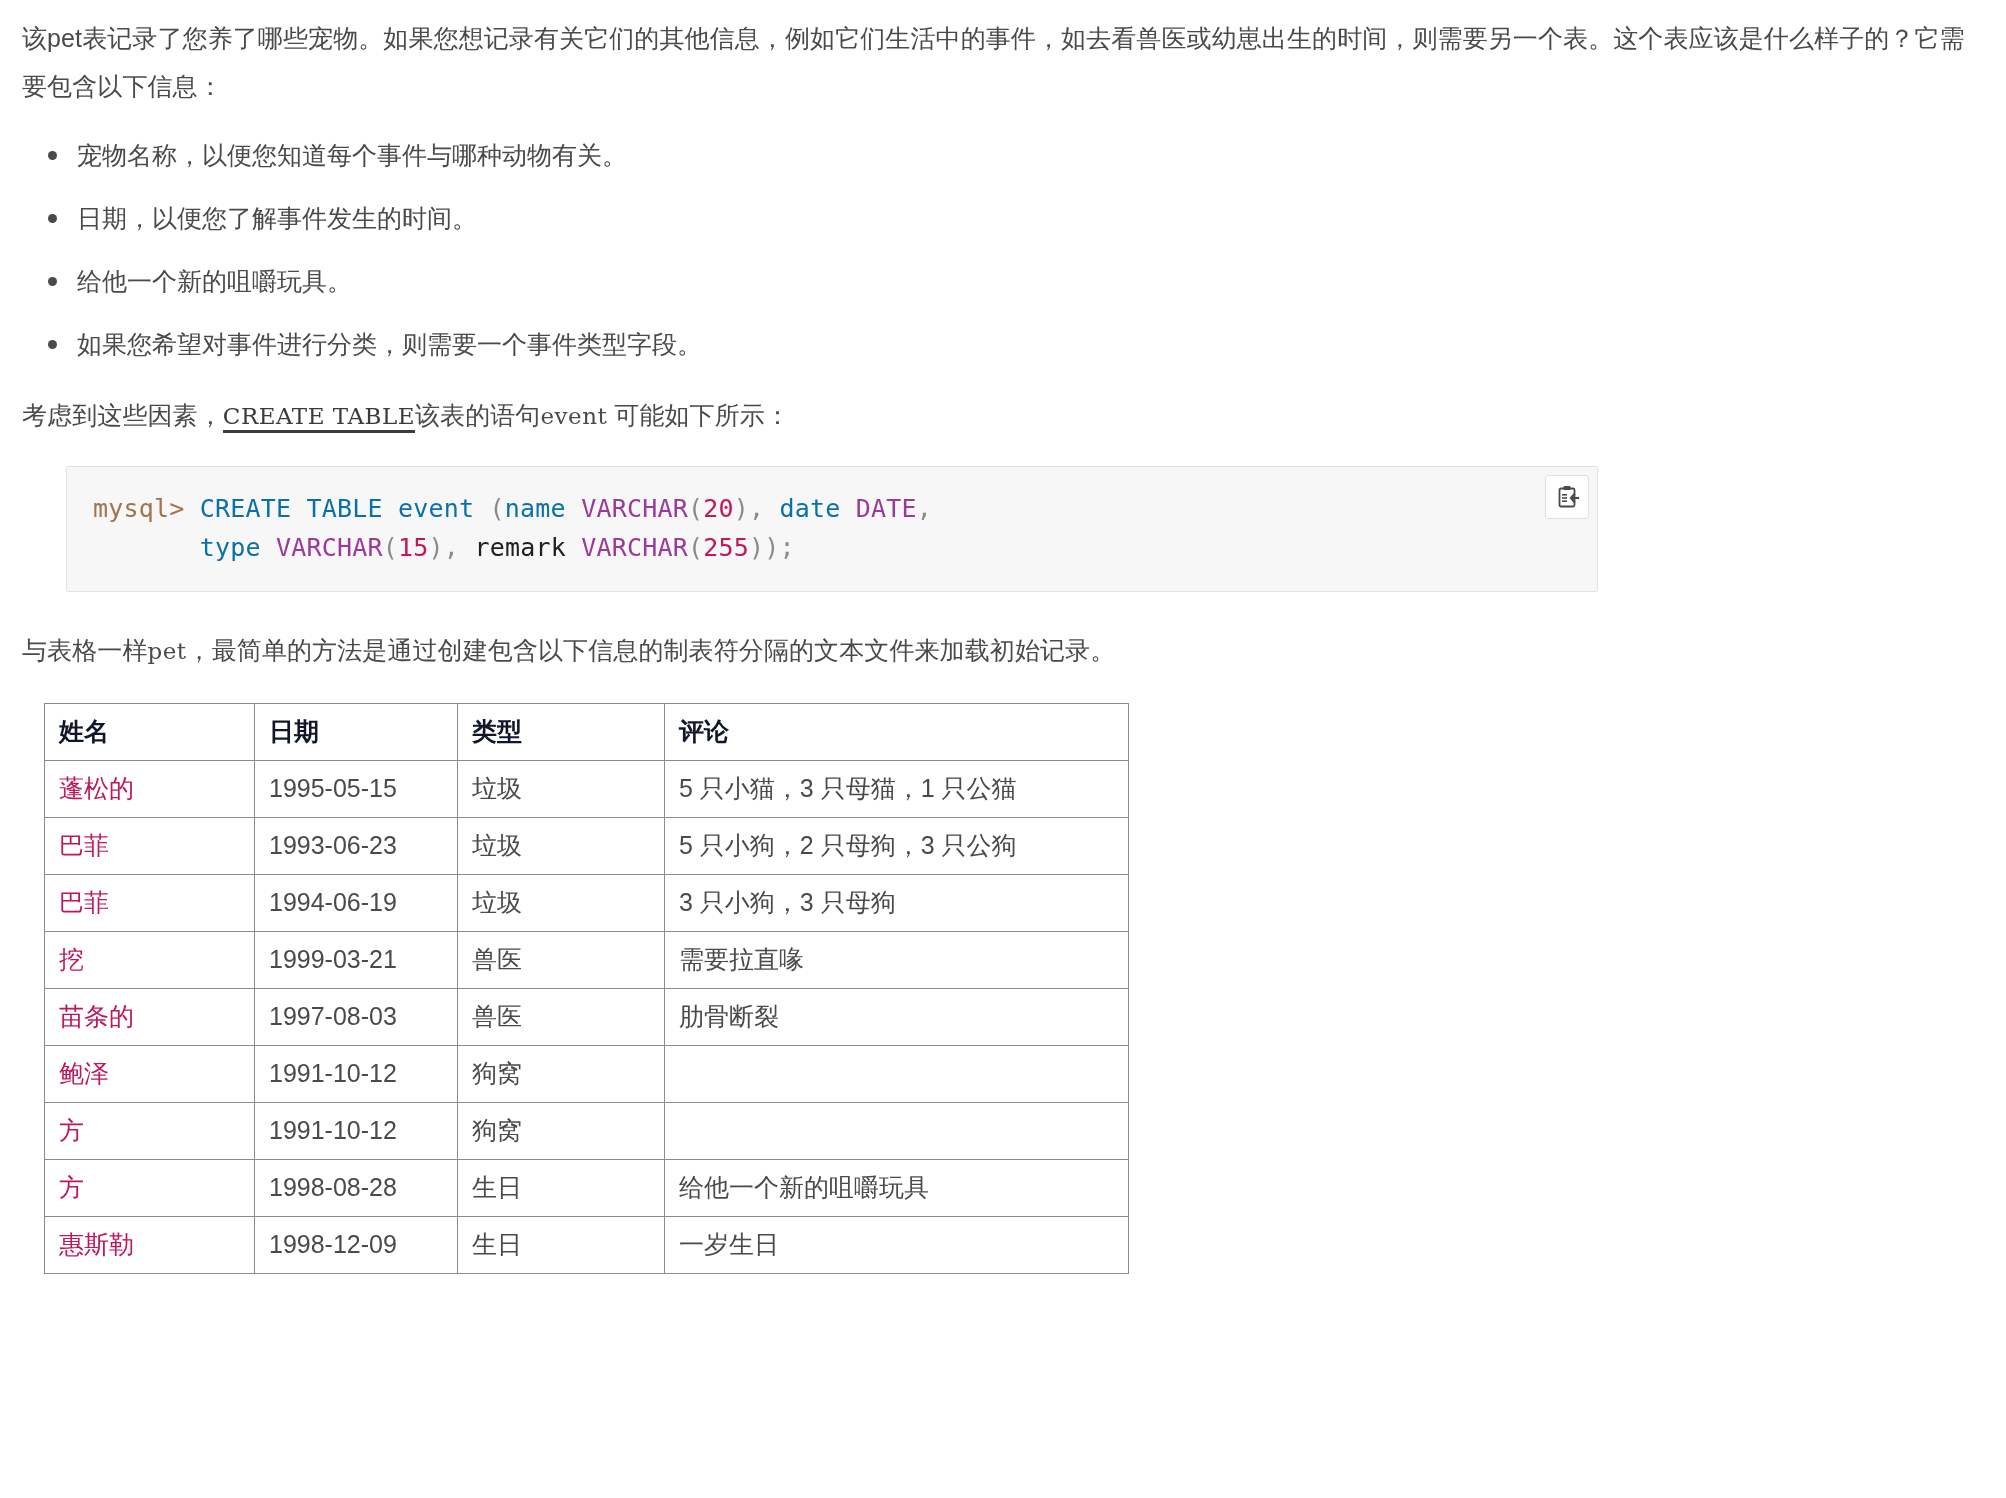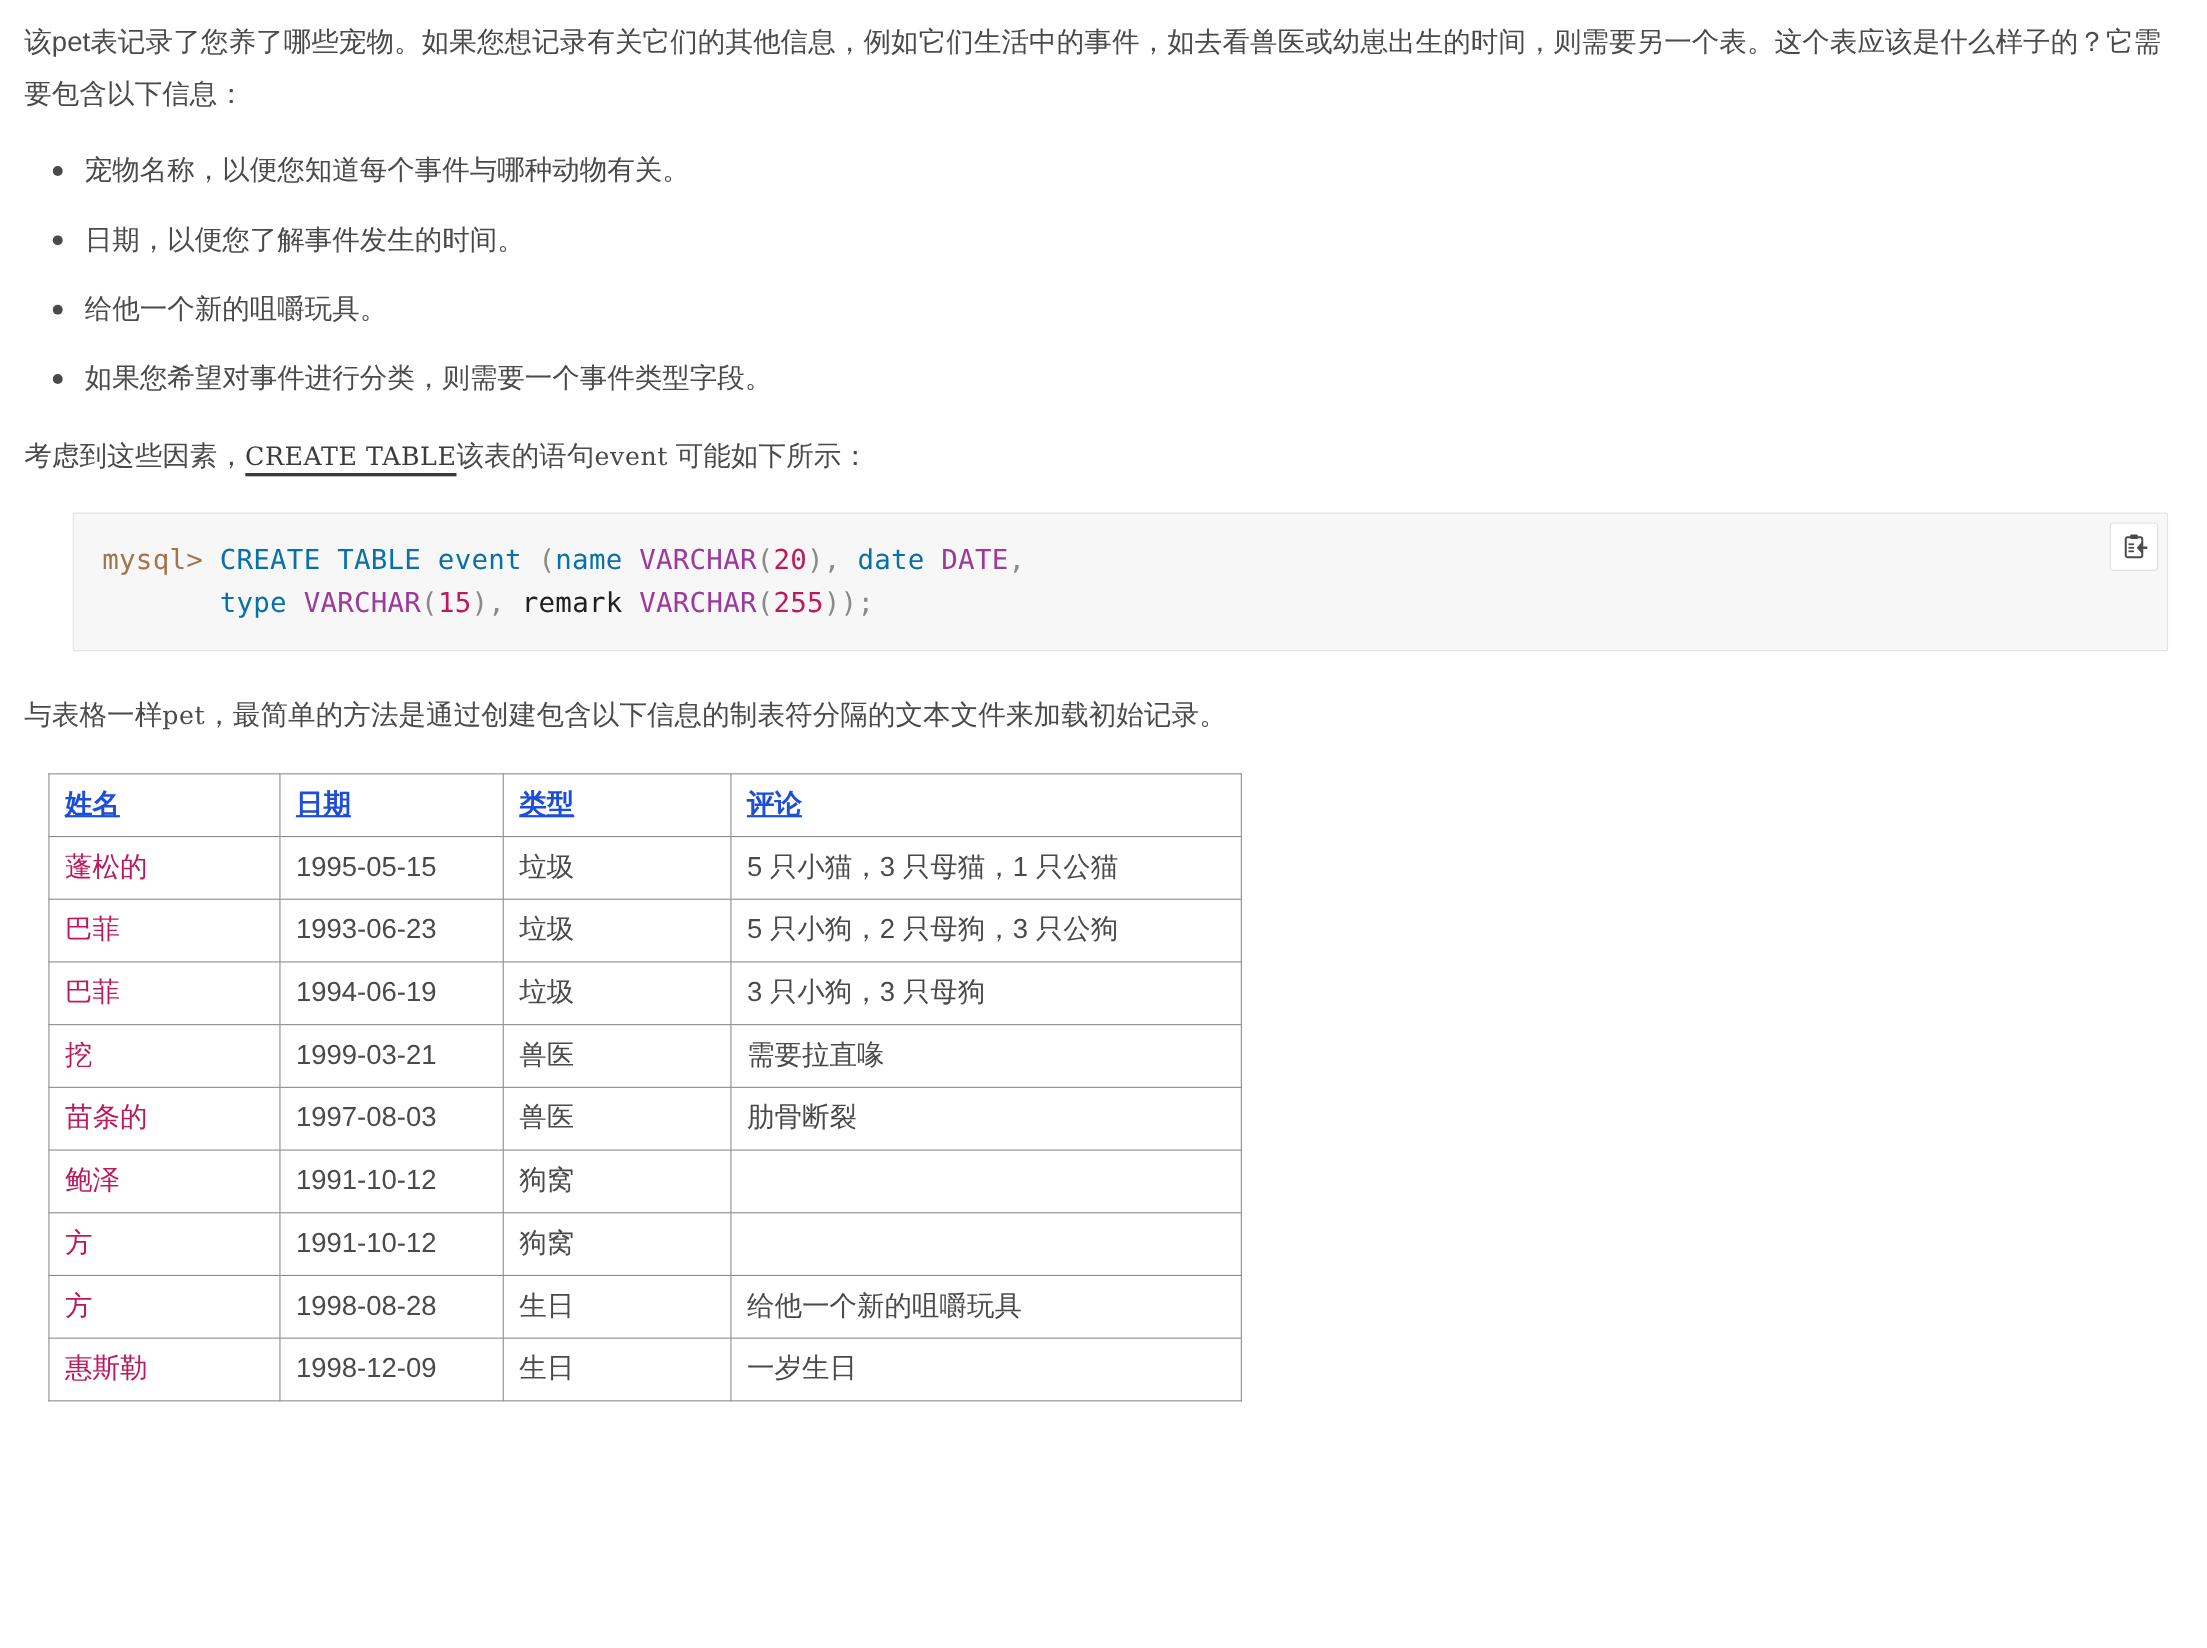--- a/index.html
+++ b/index.html
@@ -70,21 +70,21 @@
     width: 9px;
     height: 9px;
     border-radius: 50%;
     background: #4a4a4a;
   }
 
   
   .codeblock-wrap {
     position: relative;
     margin: 26px 0 34px 44px;
-    width: 1905px;
+    width: 1532px;
     box-sizing: border-box;
     background: #f7f7f8;
     border: 1px solid #e3e3e5;
     border-radius: 2px;
     padding: 22px 26px 24px 26px;
   }
   pre.code {
     margin: 0;
     font-family: "DejaVu Sans Mono", "Liberation Mono", monospace;
     font-size: 25px;
@@ -140,22 +140,21 @@
     text-align: left;
     vertical-align: middle;
     height: 38px;
     box-sizing: border-box;
     color: #4a4a4a;
     overflow: hidden;
     white-space: nowrap;
   }
   table.datatable th {
     font-weight: bold;
-    color: #1d4ed8;
-    text-decoration: underline;
+    color: #0f172a;
   }
   table.datatable td.namecell {
     font-weight: normal;
     color: #be185d;
   }
 </style>
 </head>
 <body>
 
 <div class="page">

